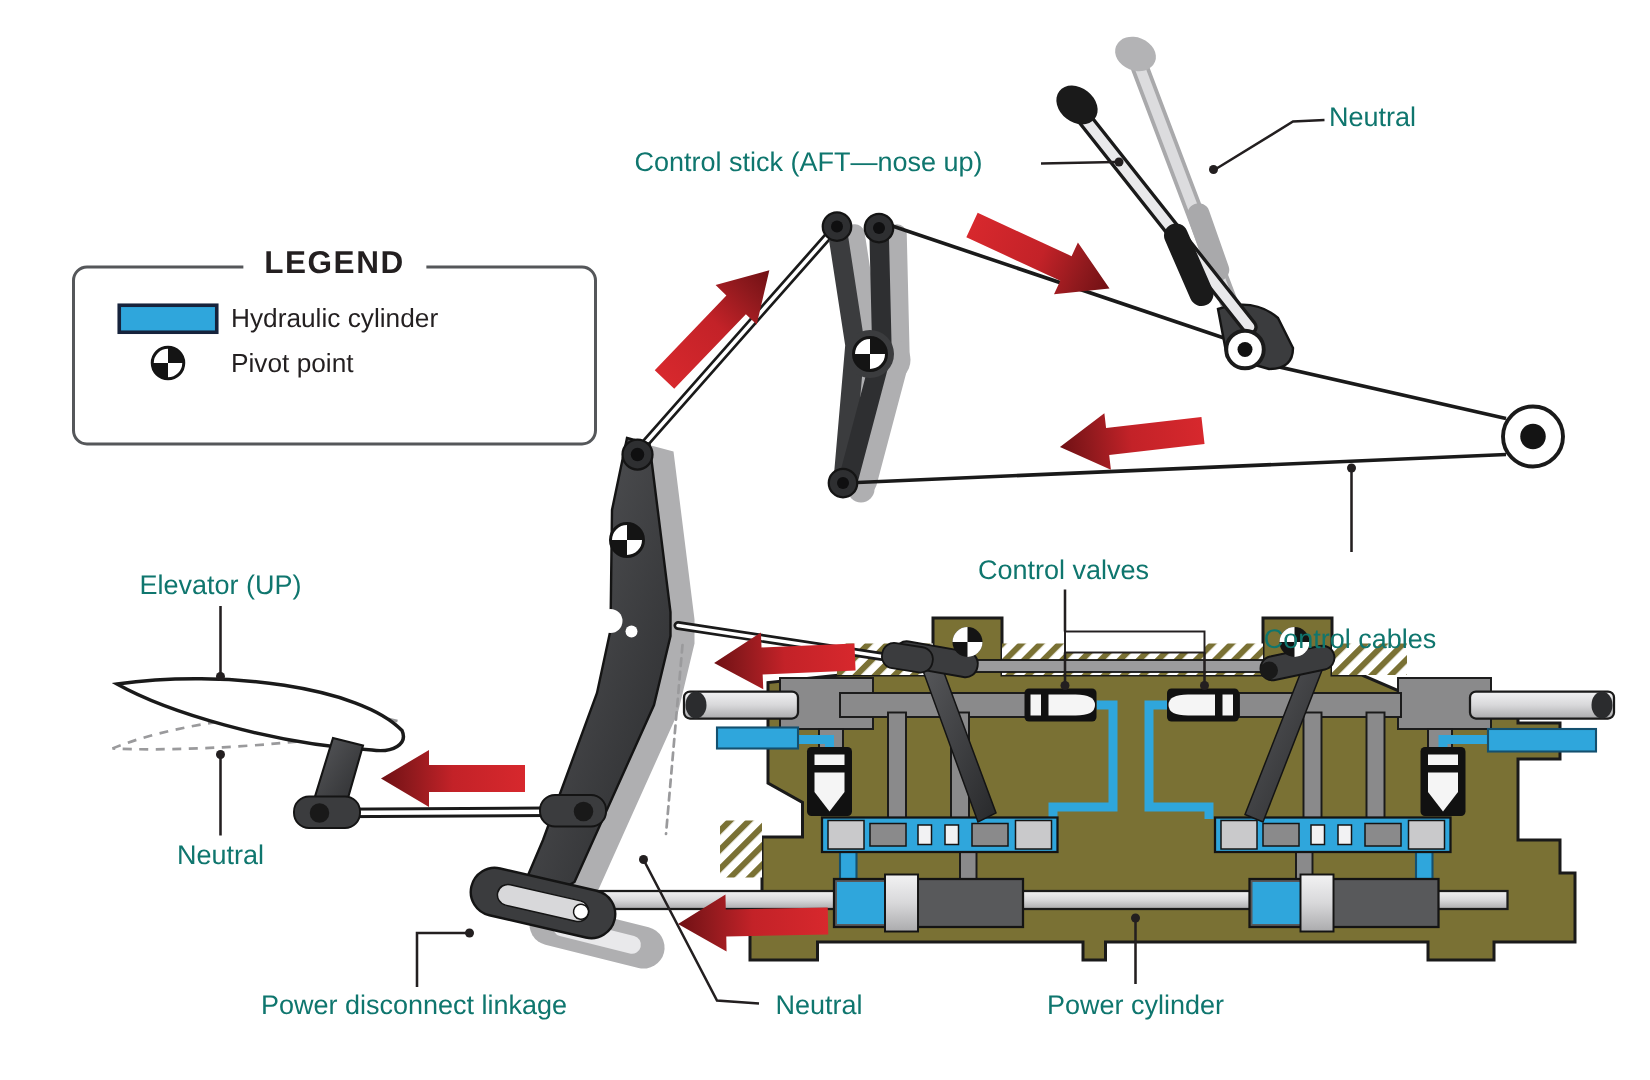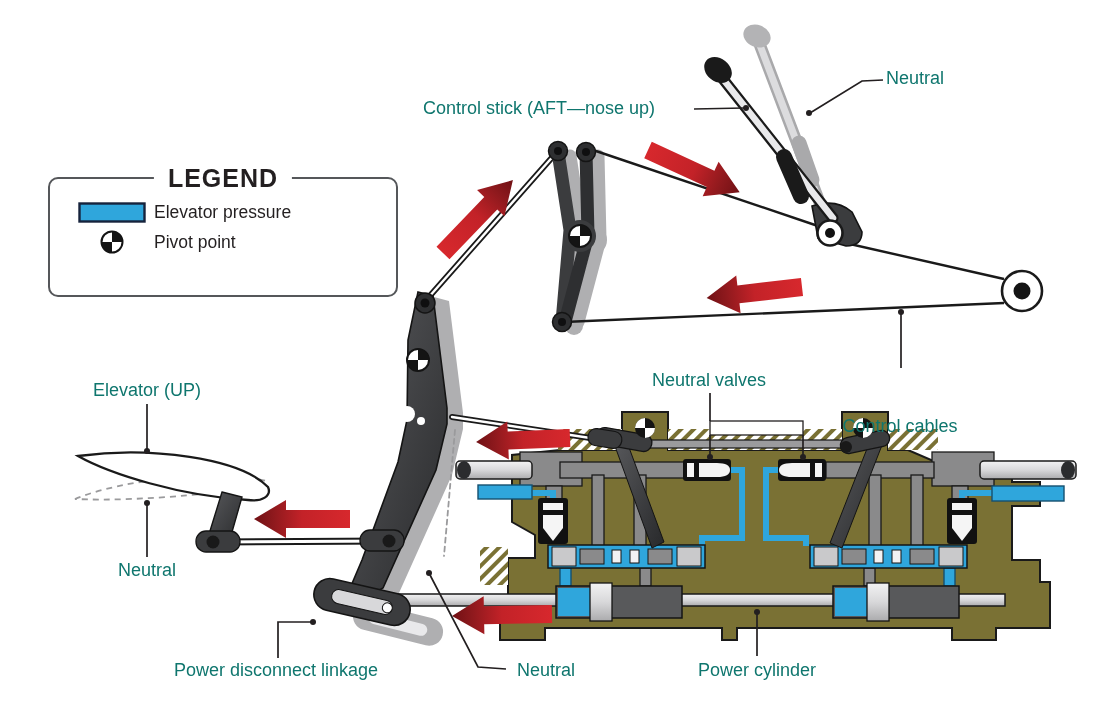--- a/index.html
+++ b/index.html
@@ -4,21 +4,21 @@
 <style>
   html,body{margin:0;padding:0;background:#fff;}
   #stage{position:relative;width:1100px;height:720px;background:#fff;overflow:hidden;
          font-family:"Liberation Sans",sans-serif;color:#231F20;}
   #art{position:absolute;left:0;top:0;}
   .lbl{position:absolute;font-size:18px;line-height:1.05;color:#0f766e;white-space:nowrap;}
   .lbl.ctr{transform:translateX(-50%);}
   .legend-box{position:absolute;left:48px;top:177px;width:346px;height:116px;
               border:2.5px solid #55575A;border-radius:10px;background:#fff;}
   .legend-title{position:absolute;top:-15px;left:50%;transform:translateX(-50%);
-                background:#fff;padding:0 14px;font-size:25px;font-weight:700;letter-spacing:1px;}
+                background:#fff;padding:0 14px;font-size:21px;font-weight:700;letter-spacing:1px;}
   .legend-rows{position:absolute;left:28px;top:18px;}
   .legend-row{display:flex;align-items:center;height:30px;gap:8px;}
   .legend-swatch{width:68px;display:flex;justify-content:center;}
   .legend-label{font-size:17.5px;}
 </style>
 </head>
 <body>
 
 <div id="stage">
 
@@ -315,33 +315,33 @@
   </g>
 </svg>
 
 <div class="lbl" style="left:423px;top:99px;">Control stick (AFT—nose up)</div>
 <div class="lbl" style="left:886px;top:69px;">Neutral</div>
 <div class="lbl ctr" style="left:147px;top:381px;text-align:center;">Elevator (UP)</div>
 <div class="lbl ctr" style="left:147px;top:561px;">Neutral</div>
 <div class="lbl ctr" style="left:276px;top:661px;">Power disconnect linkage</div>
 <div class="lbl ctr" style="left:546px;top:661px;">Neutral</div>
 <div class="lbl ctr" style="left:757px;top:661px;">Power cylinder</div>
-<div class="lbl ctr" style="left:709px;top:371px;">Neutral valves</div>
+<div class="lbl ctr" style="left:709px;top:371px;">Control valves</div>
 <div class="lbl ctr" style="left:900px;top:371px;margin-top:46px;">Control cables</div>
 
 <div class="legend-box">
   <div class="legend-title">LEGEND</div>
   <div class="legend-rows">
     <div class="legend-row">
       <span class="legend-swatch">
         <svg width="68" height="21">
               <rect x="1.5" y="1.5" width="65" height="18" fill="#2FA6DC" stroke="#16233C" stroke-width="2.4"></rect>
             </svg>
       </span>
-      <span class="legend-label">Elevator pressure</span>
+      <span class="legend-label">Hydraulic cylinder</span>
     </div>
     <div class="legend-row">
       <span class="legend-swatch">
         <svg width="24" height="24" viewBox="0 0 24 24">
           <circle cx="12" cy="12" r="10.5" fill="#fff" stroke="#141414" stroke-width="2"></circle>
           <path d="M12,12 L12,1.5 A10.5,10.5 0 0 1 22.5,12 Z" fill="#141414"></path>
           <path d="M12,12 L12,22.5 A10.5,10.5 0 0 1 1.5,12 Z" fill="#141414"></path>
         </svg>
       </span>
       <span class="legend-label">Pivot point</span>

